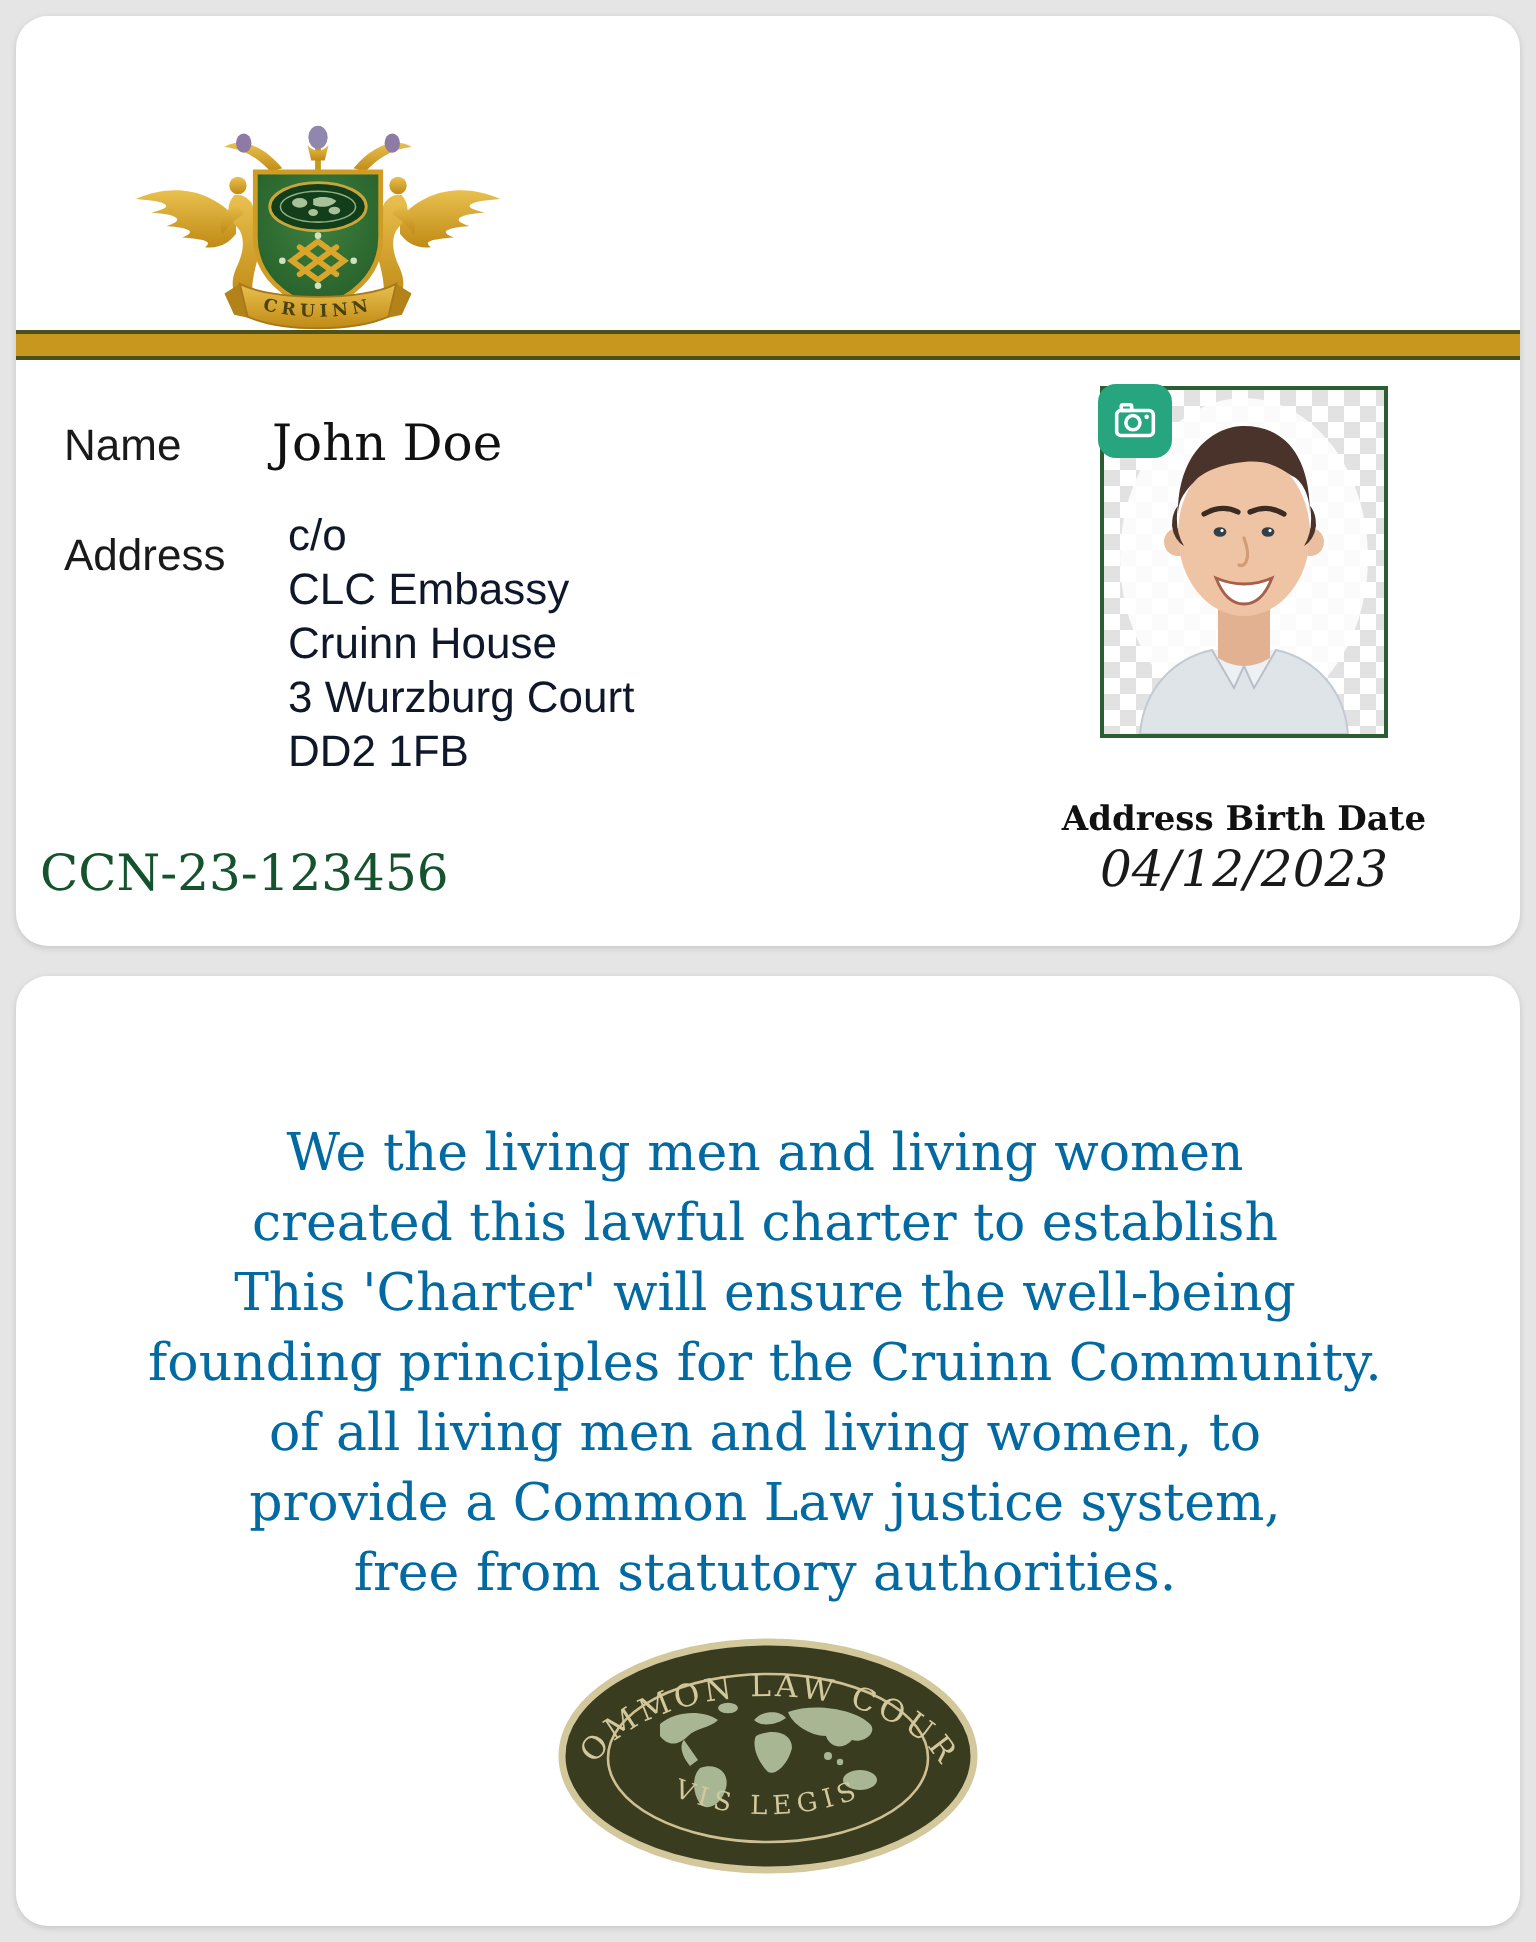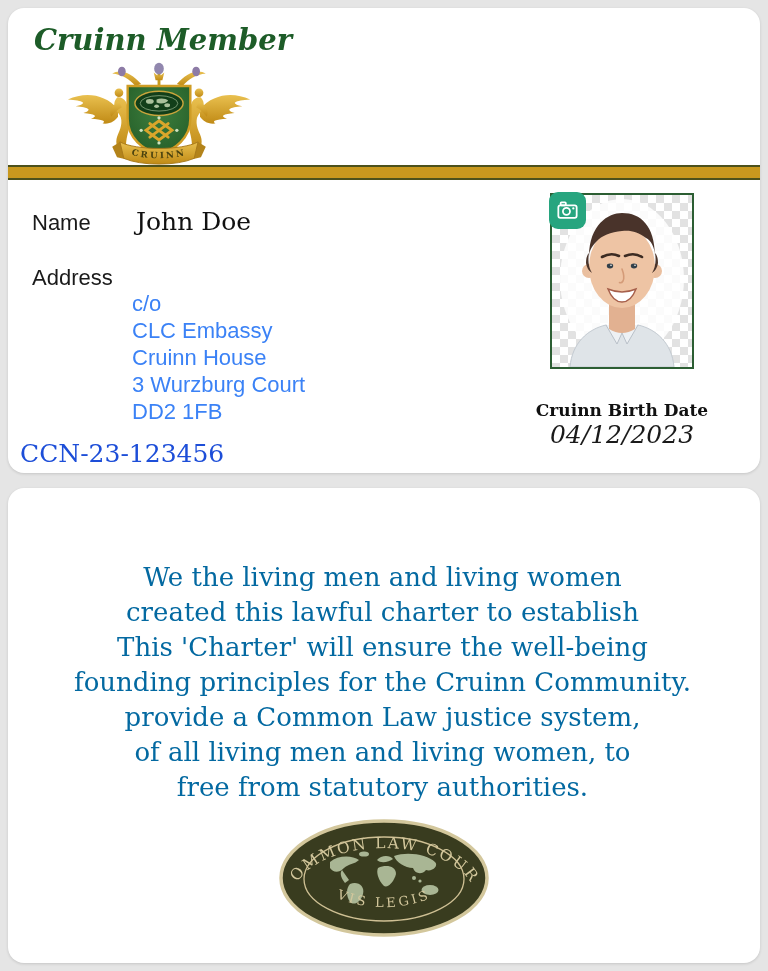--- a/index.html
+++ b/index.html
@@ -45,26 +45,26 @@
     font-family:"Liberation Sans",sans-serif;
     margin-left:12px;
   }
   #name-label{top:202px;}
   #address-label{top:257px;}
   .name-value{
     position:absolute;left:128px;top:199px;
     font-family:"DejaVu Serif",serif;font-size:25px;color:#111;
   }
   .address-value{
-    position:absolute;left:124px;top:246px;
-    font-size:22px;line-height:27px;color:#3b82f6;margin-top:36px;
+    position:absolute;left:136px;top:246px;
+    font-size:22px;line-height:27px;color:#0f172a;
   }
   .ccn{
     position:absolute;left:12px;top:414px;
-    font-family:"DejaVu Serif",serif;font-size:25px;color:#1d4ed8;margin-top:17px;
+    font-family:"DejaVu Serif",serif;font-size:25px;color:#14532d;
   }
 
   .photo-frame{
     position:absolute;left:542px;top:185px;width:140px;height:172px;
     border:2px solid #2c5e33;
     background-color:#ffffff;
     background-image:
       linear-gradient(45deg,#e2e2e2 25%,transparent 25%,transparent 75%,#e2e2e2 75%),
       linear-gradient(45deg,#e2e2e2 25%,transparent 25%,transparent 75%,#e2e2e2 75%);
     background-size:16px 16px;
@@ -97,21 +97,20 @@
     width:212px;height:120px;
   }
   .seal text{font-family:"DejaVu Serif",serif;}
   .crest text{font-family:"DejaVu Serif",serif;}
 </style>
 </head>
 <body>
 
 <div class="card" id="member-card">
 
-  <div class="card-title">Cruinn Member</div>
 
   <svg class="crest" viewBox="0 0 197 108" aria-hidden="true">
     <defs>
       <linearGradient id="gold" x1="0" y1="0" x2="0" y2="1">
         <stop offset="0" stop-color="#e9c04f"></stop>
           <stop offset="1" stop-color="#c08a15"></stop>
       </linearGradient>
       <radialGradient id="shieldG" cx="0.5" cy="0.35" r="0.85">
         <stop offset="0" stop-color="#3e7f3e"></stop>
           <stop offset="1" stop-color="#1f5724"></stop>
@@ -218,32 +217,32 @@
     <svg viewBox="0 0 24 24" aria-hidden="true">
       <g fill="none" stroke="#ffffff" stroke-width="1.7" stroke-linejoin="round">
         <rect x="3.2" y="7" width="17.6" height="12" rx="2"></rect>
         <circle cx="11" cy="12.8" r="3.4"></circle>
         <rect x="5.4" y="4.2" width="5" height="2.8" rx="0.8"></rect>
       </g>
       <circle cx="17.6" cy="10" r="1.1" fill="#ffffff"></circle>
     </svg>
   </div>
 
-  <div class="birth-label">Cruinn Birth Date</div>
+  <div class="birth-label">Address Birth Date</div>
   <div class="birth-value">04/12/2023</div>
 </div>
 
 <div class="card" id="charter-card">
   <div class="charter-text">
     <div>We the living men and living women</div>
     <div>created this lawful charter to establish</div>
     <div>This 'Charter' will ensure the well-being</div>
     <div>founding principles for the Cruinn Community.</div>
+    <div>of all living men and living women, to</div>
     <div>provide a Common Law justice system,</div>
-    <div>of all living men and living women, to</div>
     <div>free from statutory authorities.</div>
   </div>
 
   <svg class="seal" viewBox="0 0 212 120" aria-hidden="true">
     <defs>
       <path id="sealTop" d="M18,68 A 90,48 0 0 1 194,68"></path>
       <path id="sealBot" d="M36,62 A 74,40 0 0 0 176,62"></path>
     </defs>
     <ellipse cx="106" cy="60" rx="103" ry="57" fill="#393c1f" stroke="#d3c79c" stroke-width="3.5"></ellipse>
     <ellipse cx="106" cy="61" rx="80" ry="42" fill="none" stroke="#cfc094" stroke-width="1.3"></ellipse>

